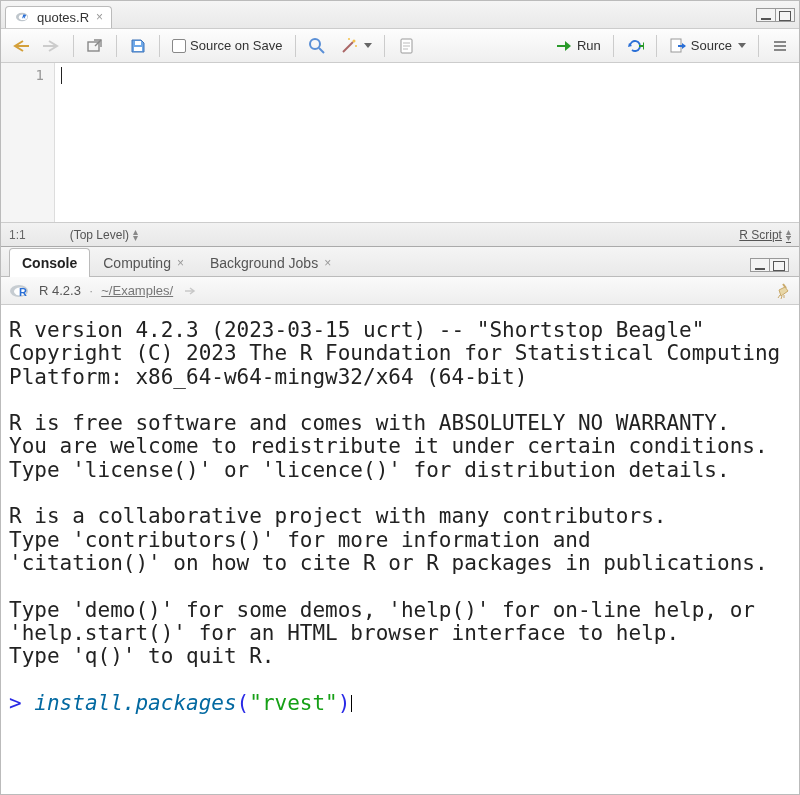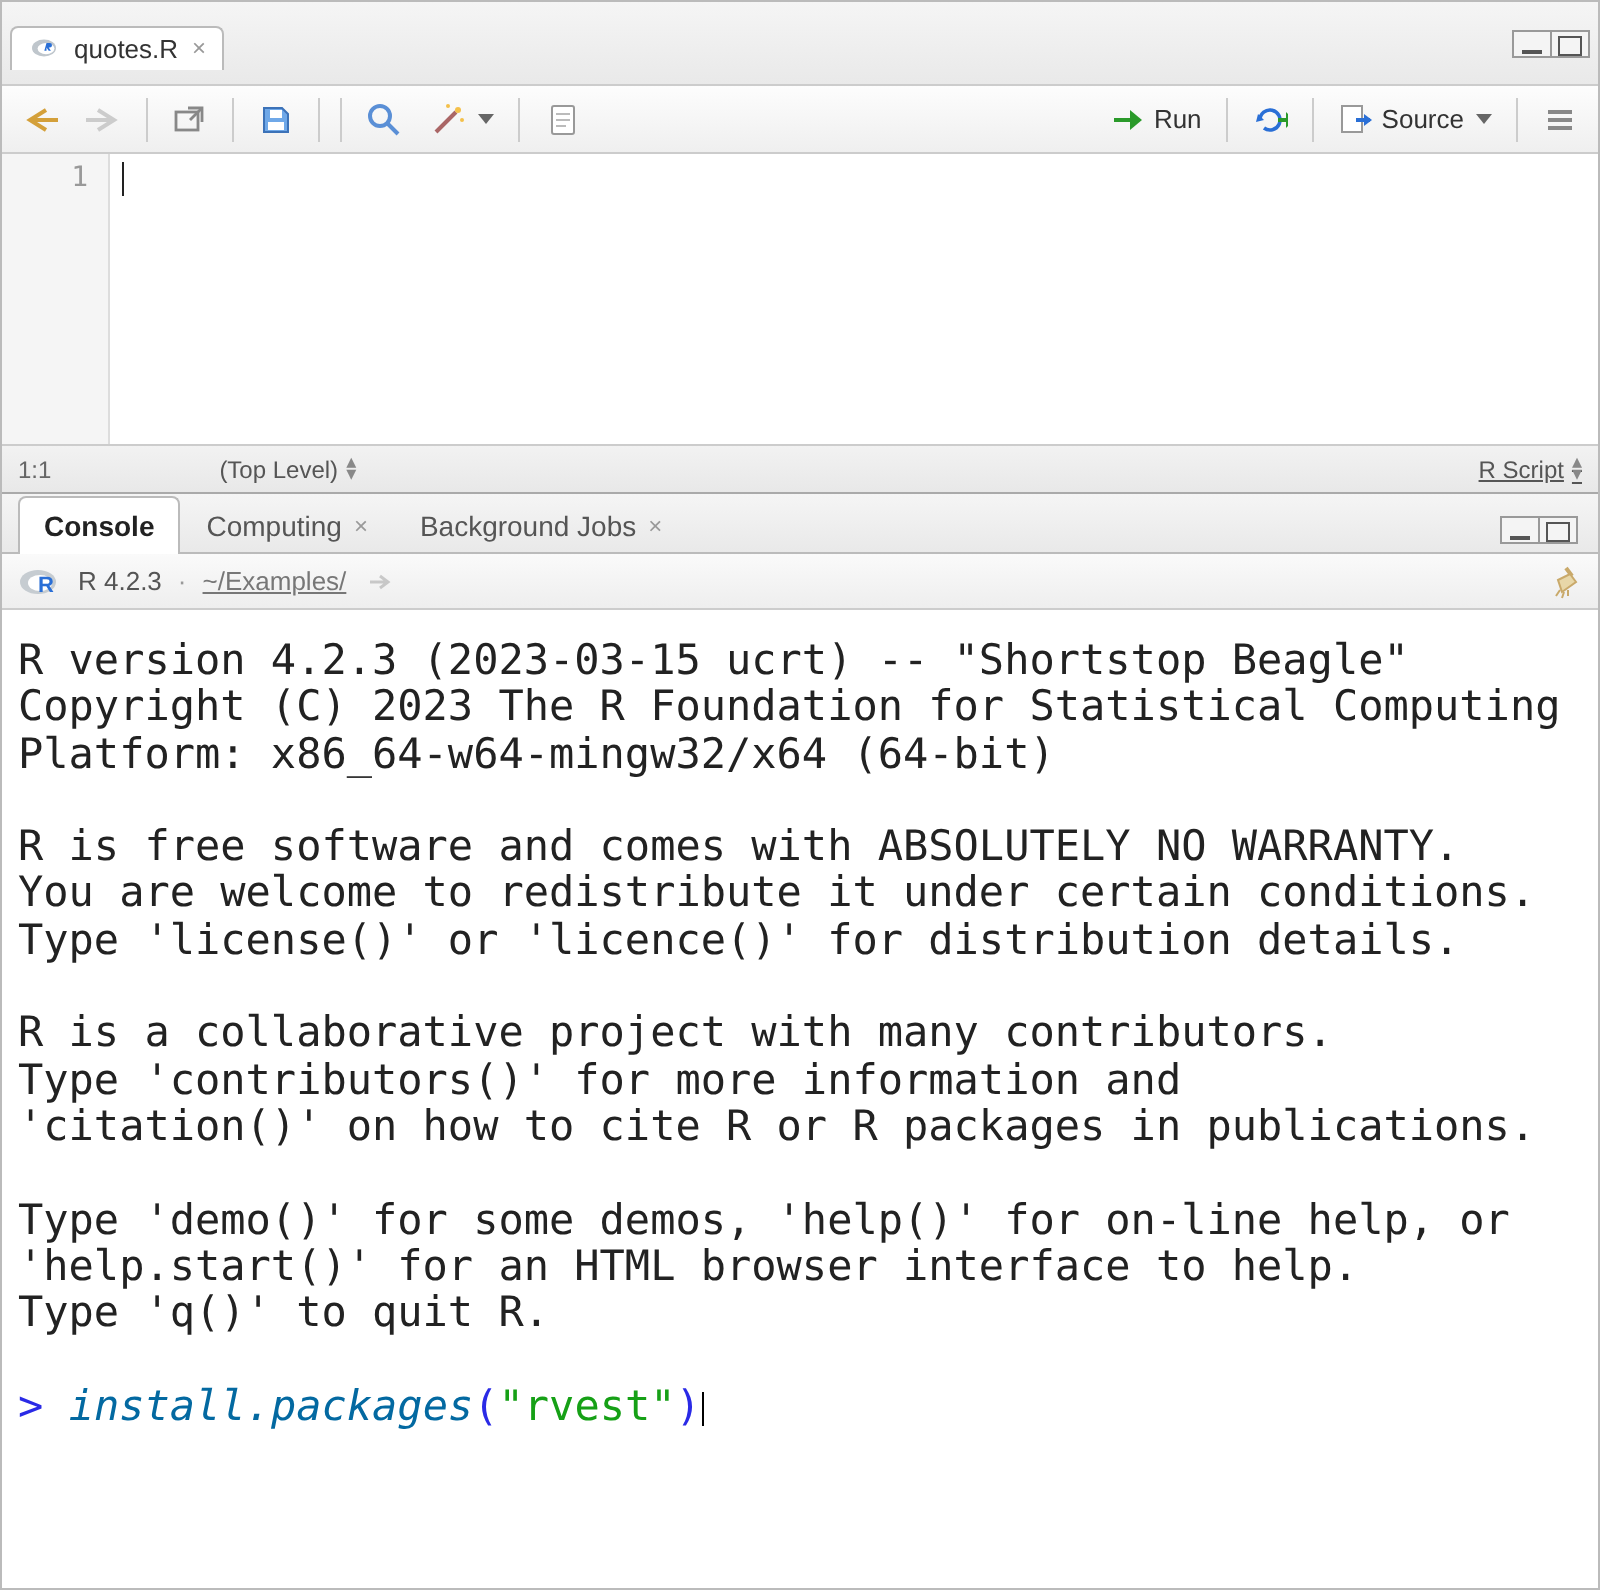--- a/index.html
+++ b/index.html
@@ -1,21 +1,21 @@
 <!DOCTYPE html>
 <html><head>
 <meta charset="utf-8">
 <style>
   * { box-sizing: border-box; }
   html, body { margin:0; padding:0; width:800px; height:795px; font-family: "Segoe UI", "Lucida Grande", sans-serif; font-size:13px; color:#333; background:#fff; }
   .app { display:flex; flex-direction:column; width:800px; height:795px; border:1px solid #bbb; }
 
   
   .pane-top { display:flex; flex-direction:column; height:246px; border-bottom:1px solid #aaa; }
-  .tabstrip { display:flex; align-items:center; height:42px; background:linear-gradient(#f5f5f5,#e9e9e9); border-bottom:1px solid #ccc; padding-left:4px; }
+  .tabstrip { display:flex; align-items:center; height:28px; background:linear-gradient(#f5f5f5,#e9e9e9); border-bottom:1px solid #ccc; padding-left:4px; }
   .tab { display:flex; align-items:center; gap:5px; height:22px; padding:0 8px; background:#fff; border:1px solid #bbb; border-bottom:none; border-radius:4px 4px 0 0; margin-top:4px; font-size:13px; color:#333;}
   .tab .close-x { color:#999; font-size:12px; padding-left:2px; }
   .tabstrip-spacer { flex:1; }
   .win-btns { display:flex; gap:0; padding-right:4px; }
   .win-btn { width:20px; height:14px; border:1px solid #999; background:#f4f4f4; margin-left:-1px; display:flex; align-items:flex-end; justify-content:center; }
   .win-btn.min::after{content:""; display:block; width:10px; height:2px; background:#555; margin-bottom:1px;}
   .win-btn.max::after{content:""; display:block; width:10px; height:8px; border:1px solid #555;}
 
   .toolbar { display:flex; align-items:center; height:34px; background:linear-gradient(#fdfdfd,#efefef); border-bottom:1px solid #ccc; padding:0 6px; gap:6px; }
   .tb-sep { width:1px; height:22px; background:#ccc; margin:0 2px;}
@@ -27,21 +27,21 @@
 
   
   .icon { display:inline-flex; width:18px; height:18px; align-items:center; justify-content:center; }
 
   .editor-area { flex:1; display:flex; background:#fff; }
   .gutter { width:54px; background:#f5f5f5; border-right:1px solid #ddd; text-align:right; padding:4px 10px 0 0; color:#999; font-family:Consolas,monospace; font-size:14px;}
   .code-body { flex:1; padding:4px 6px; font-family:Consolas,monospace; font-size:14px; }
   .code-body .cursor-line { border-left:1px solid #222; height:17px;}
 
   .statusbar { display:flex; align-items:center; height:24px; background:linear-gradient(#f2f2f2,#e8e8e8); border-top:1px solid #ccc; font-size:12px; color:#666; padding:0 8px;gap:44px;}
-  .statusbar .sb-scope { margin-left:40px; color:#555; display:flex; align-items:center; gap:4px;}
+  .statusbar .sb-scope { color:#555; display:flex; align-items:center; gap:4px;}
   .statusbar .sb-lang { margin-left:auto; color:#555; display:flex; align-items:center; gap:4px;text-decoration:underline;}
   .updown { display:inline-block; color:#888; font-size:10px; line-height:6px;}
 
   
   .pane-bottom { flex:1; display:flex; flex-direction:column; }
   .console-tabs { display:flex; align-items:flex-end; height:30px; background:linear-gradient(#f5f5f5,#e9e9e9); border-bottom:1px solid #bbb; padding-left:8px;}
   .ctab { display:flex; align-items:center; gap:6px; padding:6px 12px 6px 12px; font-size:14px; color:#555; border:1px solid transparent; border-bottom:none; border-radius:4px 4px 0 0; position:relative; bottom:-1px;}
   .ctab.active { background:#fff; border-color:#bbb; font-weight:700; color:#222;}
   .ctab .close-x { color:#999; font-size:12px;}
   .console-tabs .winbtns-wrap{ margin-left:auto; padding-right:6px; padding-bottom:4px;}
@@ -115,20 +115,24 @@
       <div class="tb-btn">
         <span class="icon">
             <svg width="16" height="16">
               <path d="M2 2 h9 l3 3 v9 h-12 z" fill="#6fa8e8" stroke="#3c72b8"></path>
               <rect x="5" y="3" width="6" height="4" fill="#fff"></rect>
               <rect x="4" y="9" width="8" height="4" fill="#fff"></rect>
             </svg>
           </span>
       </div>
       <div class="tb-sep"></div>
+      <label class="tb-btn">
+        <span class="checkbox-box"></span>
+        <span class="tb-label">Source on Save</span>
+      </label>
       <div class="tb-sep"></div>
       <div class="tb-btn">
         <span class="icon">
             <svg width="18" height="18">
               <circle cx="7" cy="7" r="5" fill="none" stroke="#5a8fd6" stroke-width="2"></circle>
               <path d="M11 11 L16 16" stroke="#5a8fd6" stroke-width="2"></path>
             </svg>
           </span>
       </div>
       <div class="tb-btn">

